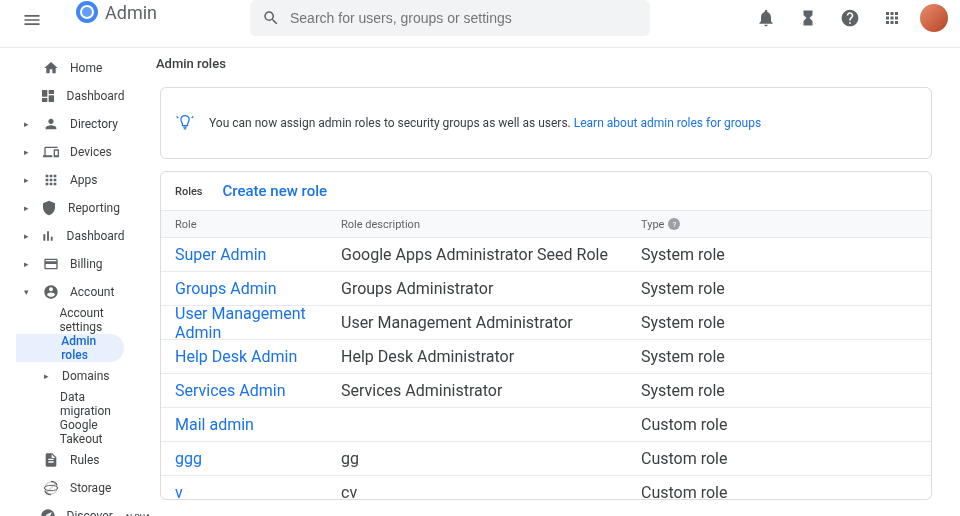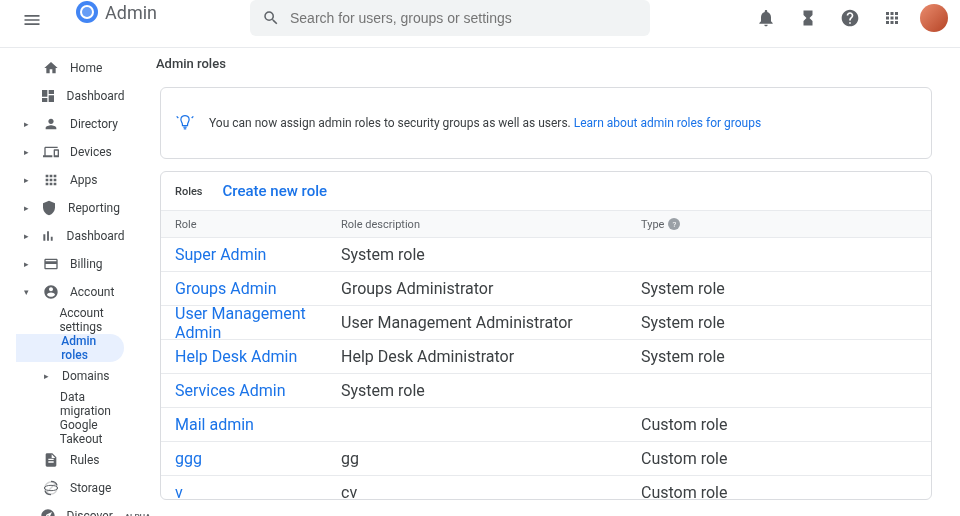--- a/index.html
+++ b/index.html
@@ -259,39 +259,41 @@
         <div class="c-role">Role</div>
         <div class="c-desc">Role description</div>
         <div class="c-type">
           <span>Type</span>
           <span class="help-circ">?</span>
         </div>
       </div>
       <div id="rows">
           <div class="data-row">
             <div class="c-role">Super Admin</div>
+            <div class="c-desc">Google Apps Administrator Seed Role</div>
             <div class="c-type">System role</div>
           </div>
           <div class="data-row">
             <div class="c-role">Groups Admin</div>
             <div class="c-desc">Groups Administrator</div>
             <div class="c-type">System role</div>
           </div>
           <div class="data-row">
             <div class="c-role">User Management Admin</div>
             <div class="c-desc">User Management Administrator</div>
             <div class="c-type">System role</div>
           </div>
           <div class="data-row">
             <div class="c-role">Help Desk Admin</div>
             <div class="c-desc">Help Desk Administrator</div>
             <div class="c-type">System role</div>
           </div>
           <div class="data-row">
             <div class="c-role">Services Admin</div>
+            <div class="c-desc">Services Administrator</div>
             <div class="c-type">System role</div>
           </div>
           <div class="data-row">
             <div class="c-role">Mail admin</div>
             <div class="c-desc"></div>
             <div class="c-type">Custom role</div>
           </div>
           <div class="data-row">
             <div class="c-role">ggg</div>
             <div class="c-desc">gg</div>

